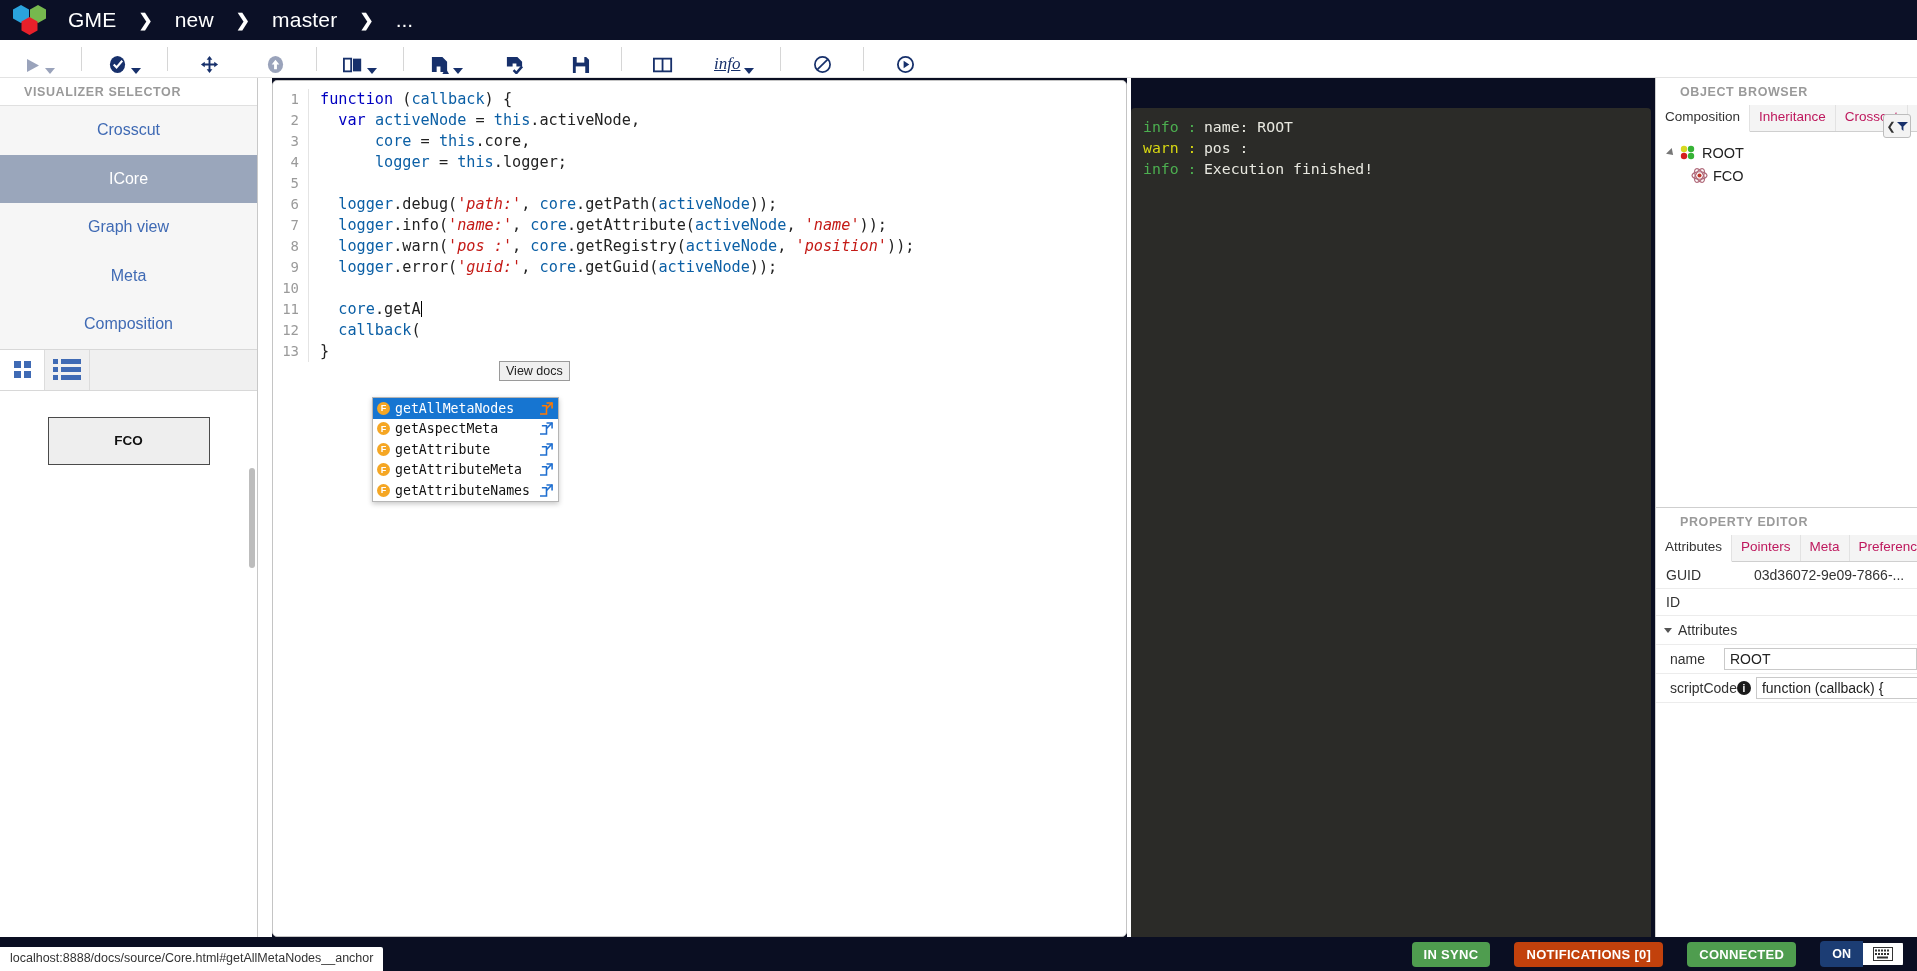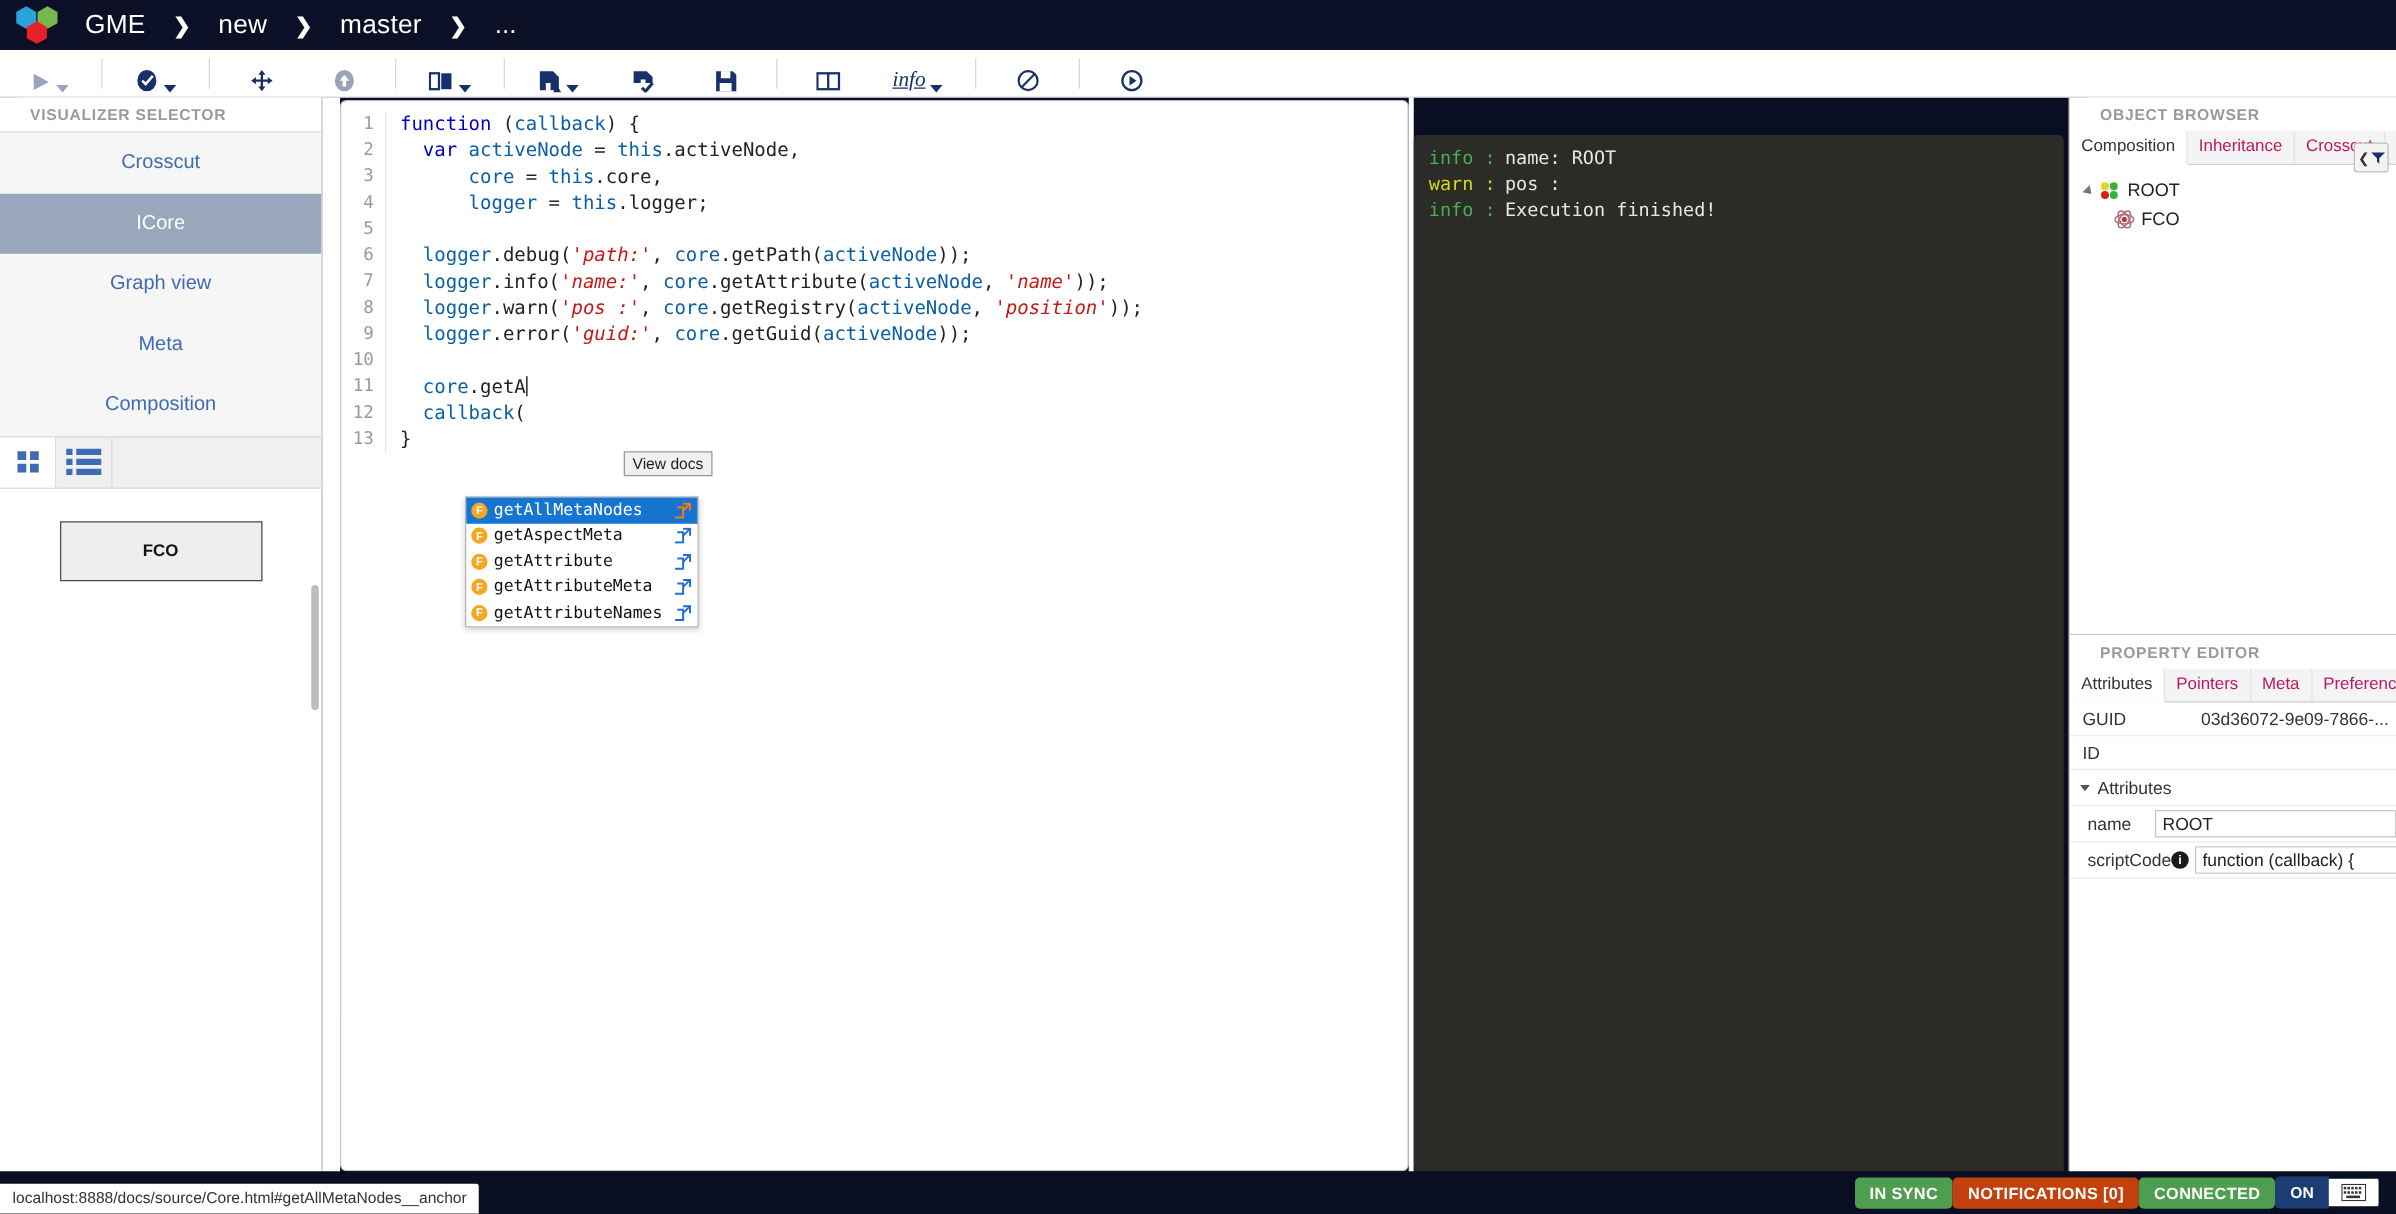--- a/index.html
+++ b/index.html
@@ -170,39 +170,39 @@
     border:1px solid #bdbdbd; background:#f3f3f3; border-radius:3px;
     display:flex;align-items:center;justify-content:center; gap:1px; cursor:pointer;
     font-size:11px; color:#333;
   }
   .peditor{ position:relative; }
   .prow{
     display:flex; align-items:center; height:27px; font-size:14px; color:#333;
     border-bottom:1px solid #ececec; padding-left:10px;
   }
   .prow .pk{ width:88px; color:#333; }
-  .prow .pv{ color:#333; flex:1; text-align:right; padding-right:6px; overflow:hidden; white-space:nowrap; }
+  .prow .pv{ color:#333; flex:1; padding-right:6px; overflow:hidden; white-space:nowrap; }
   .grouprow{ display:flex; align-items:center; gap:6px; height:29px; padding-left:8px; font-size:14px; color:#333; border-bottom:1px solid #ececec; cursor:pointer;}
   .gtri{ width:0;height:0;border-top:5px solid #555; border-left:4px solid transparent;border-right:4px solid transparent; }
   .prow.attr{ height:29px; padding-left:14px; }
   .pinput{
     flex:1; height:22px; border:1px solid #c9c9c9; background:#fff;
     font-size:14px; color:#222; padding:0 5px; outline:none; font-family:"Liberation Sans",sans-serif;
   }
   .infoico{
     width:14px;height:14px;border-radius:50%;background:#1a1a1a;color:#fff;
     font-size:10px;font-weight:bold;display:flex;align-items:center;justify-content:center;
     margin-right:5px; flex:none;
   }
 
   
   .statusbar{
     position:absolute; left:0; bottom:0; width:1917px; height:34px;
     background:#0a0e22; display:flex; align-items:center; justify-content:flex-end;
-    padding-right:14px; gap:0;
+    padding-right:14px; gap:24px;
   }
   .badge{
     font-size:13px; font-weight:bold; color:#fff; padding:5px 12px; border-radius:4px;
     letter-spacing:.3px; cursor:pointer;
   }
   .badge.green{ background:#4f9d4f; }
   .badge.blue{ background:#c2410c; }
   .toggle{ display:flex; align-items:center; border-radius:4px; overflow:hidden; cursor:pointer;}
   .toggle .on{ background:#1c3d74; color:#fff; font-size:12.5px; font-weight:bold; padding:6px 12px; }
   .toggle .kb{ background:#fff; padding:4px 10px; display:flex;align-items:center; }

